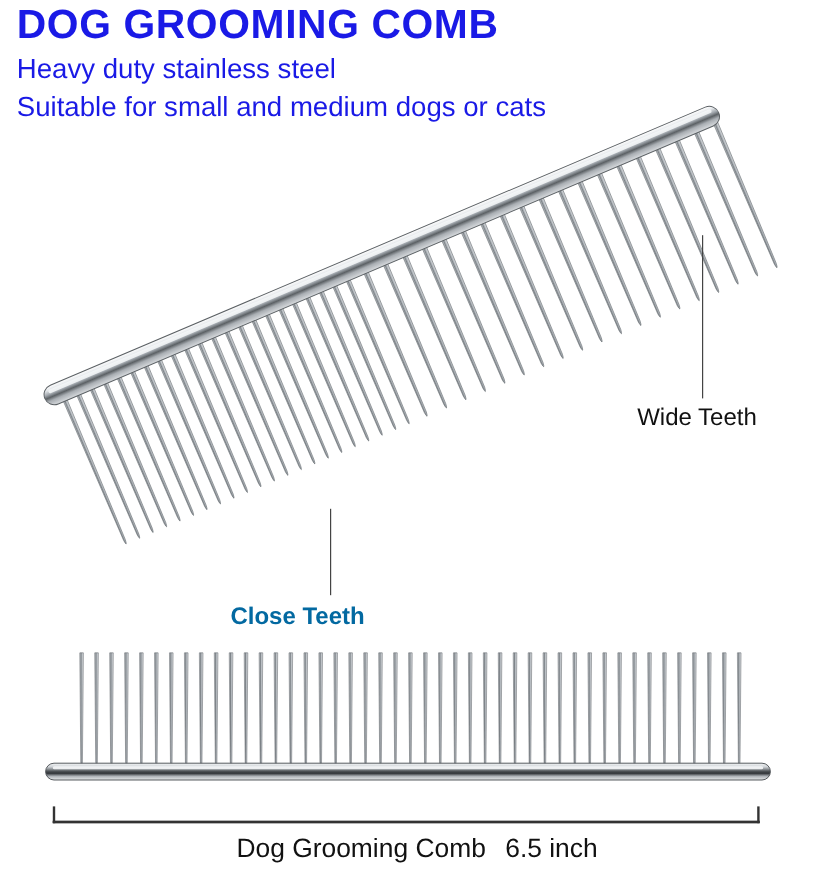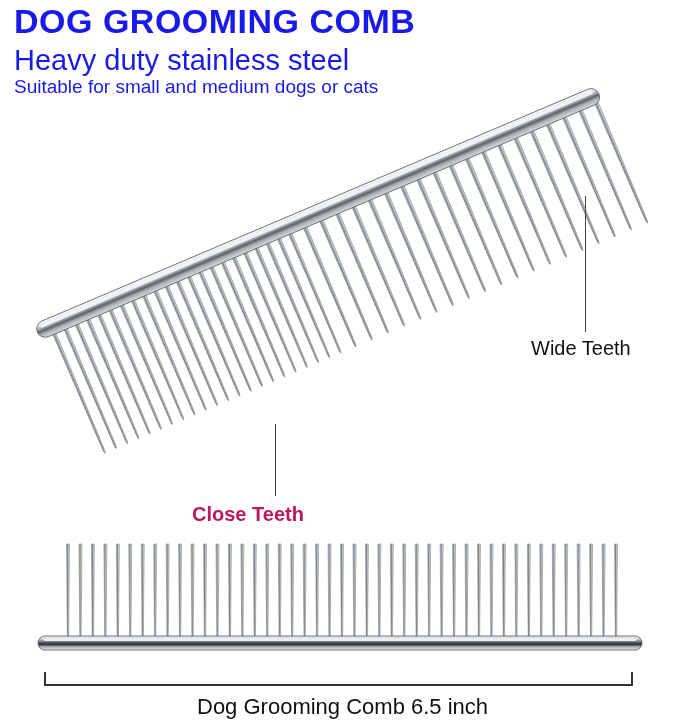--- a/index.html
+++ b/index.html
@@ -24,50 +24,50 @@
     font-size: 34px;
     font-weight: bold;
     color: #1a1ae6;
     letter-spacing: 0.5px;
     white-space: nowrap;
   }
   .subtitle-1 {
     position: absolute;
     left: 14px;
     top: 44px;
-    font-size: 29px;
+    font-size: 23px;
     color: #1a1ae6;
     white-space: nowrap;
   }
   .subtitle-2 {
     position: absolute;
     left: 14px;
     top: 76px;
-    font-size: 19px;
+    font-size: 23px;
     color: #1a1ae6;
     white-space: nowrap;
   }
 
   
   .label-wide {
     position: absolute;
     left: 531px;
     top: 337px;
     font-size: 20px;
     font-weight: normal;
     color: #111;
     white-space: nowrap;
   }
   .label-close {
     position: absolute;
     left: 192px;
     top: 503px;
     font-size: 20px;
     font-weight: bold;
-    color: #be185d;
+    color: #0369a1;
     white-space: nowrap;
   }
   .leader-wide {
     position: absolute;
     left: 585px;
     top: 196px;
     width: 1px;
     height: 136px;
     background: #444;
   }
@@ -547,14 +547,14 @@
 
 <div class="title">DOG GROOMING COMB</div>
 <div class="subtitle-1">Heavy duty stainless steel</div>
 <div class="subtitle-2">Suitable for small and medium dogs or cats</div>
 
 <div class="label-wide">Wide Teeth</div>
 <div class="label-close">Close Teeth</div>
 
 <div class="caption">
   <span>Dog Grooming Comb</span>
-  <span class="len" style="margin-left:0;">6.5 inch</span>
+  <span class="len" style="margin-left:10px;">6.5 inch</span>
 </div>
 
 </body></html>

